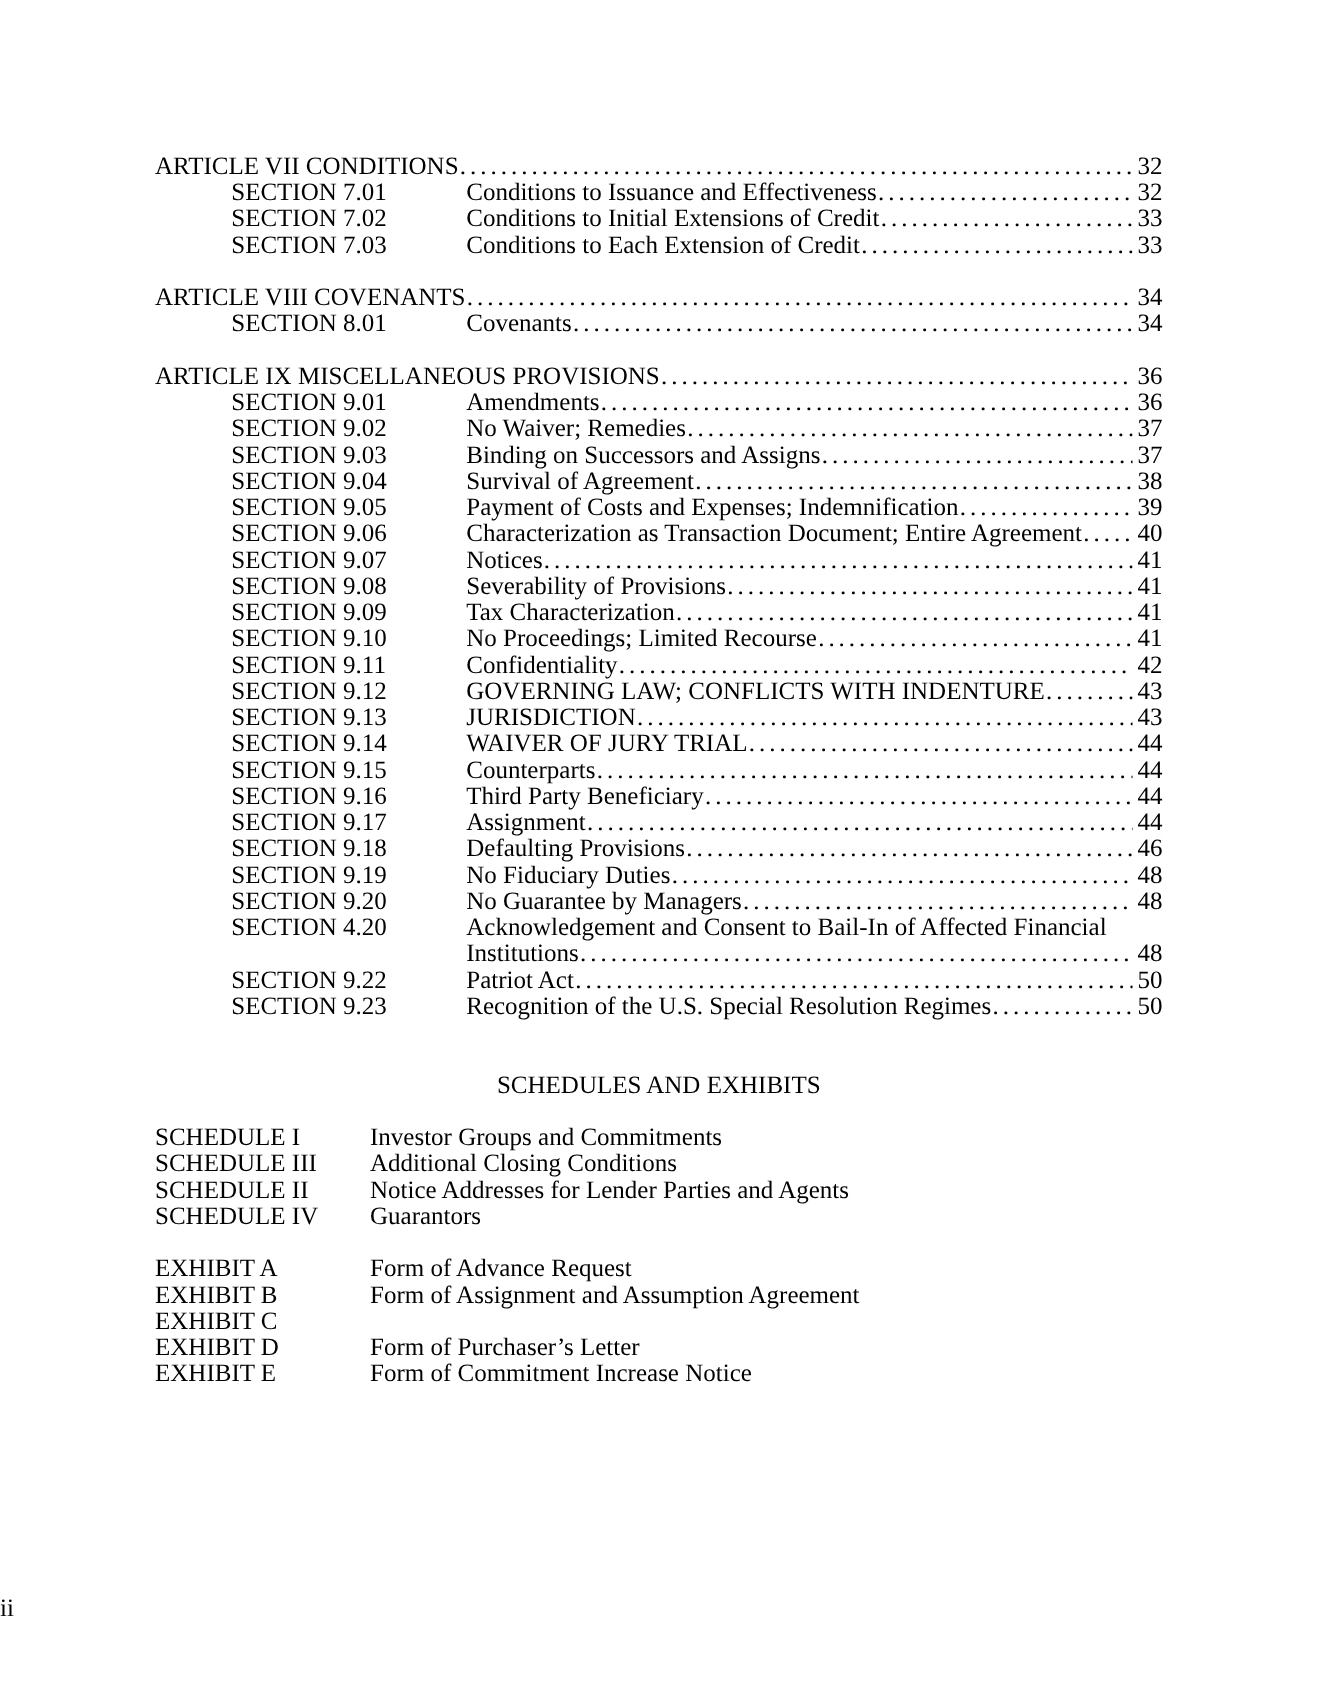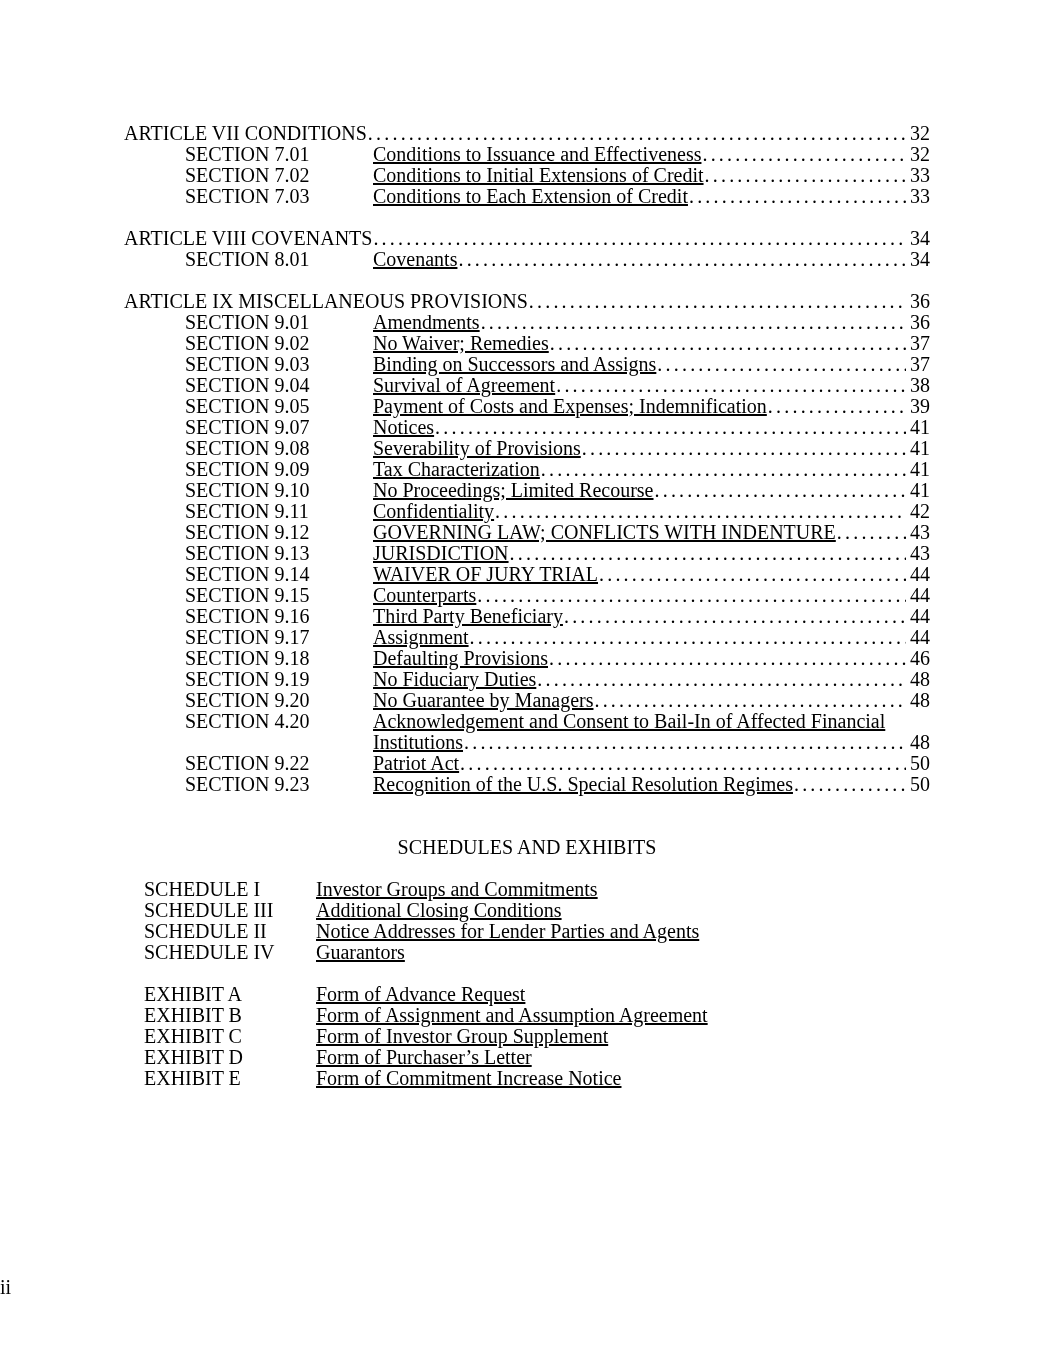--- a/index.html
+++ b/index.html
@@ -25,40 +25,40 @@
     align-items: flex-end;
     white-space: nowrap;
     height: 21px;
   }
   .row .num {
     flex: 0 0 188px;
     margin-left: 61px;
     overflow: hidden;
   }
   .row .label { flex: 0 0 auto; }
-  .row .title { flex: 0 0 auto; text-decoration: underline; }
+  .row .title { flex: 0 0 auto; }
   .dots {
     flex: 1 1 auto;
     min-width: 0;
     overflow: hidden;
     height: 21px;
   }
   .dots::after {
     content: "................................................................................................................................................................";
     letter-spacing: 3.2px;
     padding-left: 1px;
   }
   .pageno {
     flex: 0 0 auto;
     margin-left: 4px;
     text-align: right;
   }
   .gap { height: 21px; }
   .heading { height: 21px; white-space: nowrap; text-align: center; }
-  .list-row .label { flex: 0 0 172px; margin-left: 20px; }
+  .list-row .label { flex: 0 0 172px; }
   .folio {
     position: absolute;
     left: 0;
     top: 1277px;
     width: 100%;
     text-align: left;
   }
 </style>
 </head>
 <body>
@@ -130,20 +130,26 @@
     <span class="dots"></span>
     <span class="pageno">38</span>
   </div>
       <div class="row section">
     <span class="num">SECTION 9.05</span>
     <span class="title">Payment of Costs and Expenses; Indemnification</span>
     <span class="dots"></span>
     <span class="pageno">39</span>
   </div>
       <div class="row section">
+    <span class="num">SECTION 9.06</span>
+    <span class="title">Characterization as Transaction Document; Entire Agreement</span>
+    <span class="dots"></span>
+    <span class="pageno">40</span>
+  </div>
+      <div class="row section">
     <span class="num">SECTION 9.07</span>
     <span class="title">Notices</span>
     <span class="dots"></span>
     <span class="pageno">41</span>
   </div>
       <div class="row section">
     <span class="num">SECTION 9.08</span>
     <span class="title">Severability of Provisions</span>
     <span class="dots"></span>
     <span class="pageno">41</span>
@@ -271,21 +277,20 @@
       <div class="row list-row">
     <span class="label">EXHIBIT A</span>
     <span class="title">Form of Advance Request</span>
   </div>
       <div class="row list-row">
     <span class="label">EXHIBIT B</span>
     <span class="title">Form of Assignment and Assumption Agreement</span>
   </div>
       <div class="row list-row">
     <span class="label">EXHIBIT C</span>
-    <span class="title">Form of Investor Group Supplement</span>
   </div>
       <div class="row list-row">
     <span class="label">EXHIBIT D</span>
     <span class="title">Form of Purchaser’s Letter</span>
   </div>
       <div class="row list-row">
     <span class="label">EXHIBIT E</span>
     <span class="title">Form of Commitment Increase Notice</span>
   </div>
     </div>

